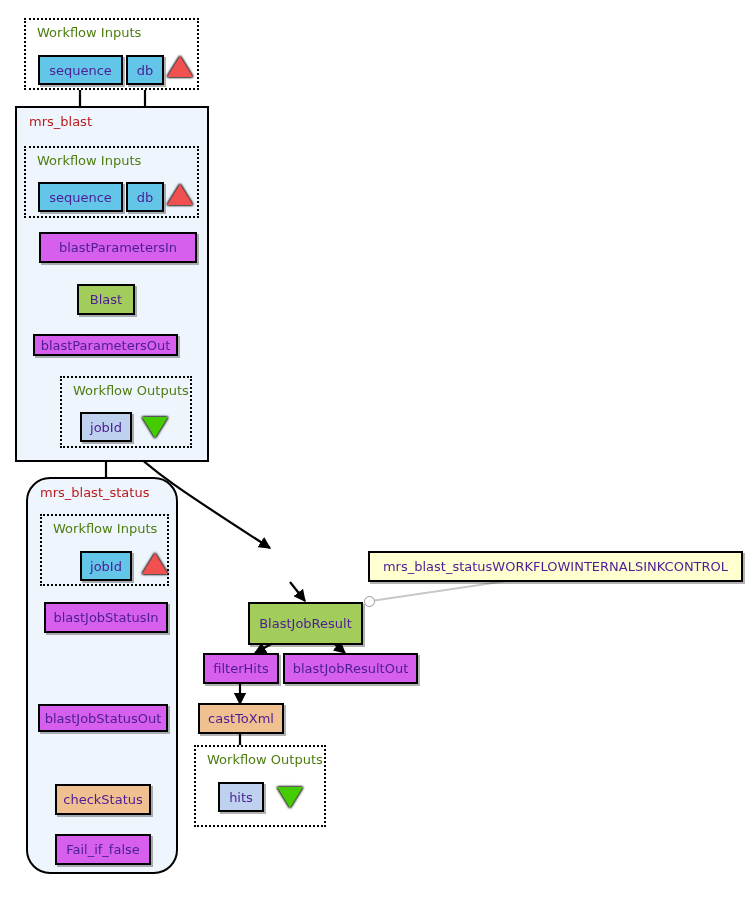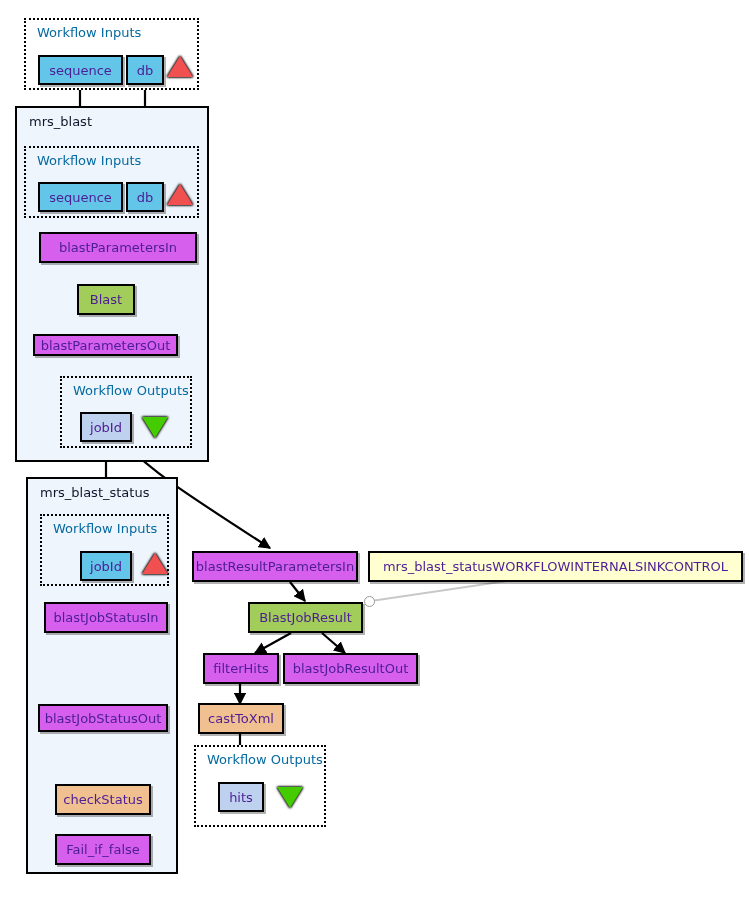--- a/index.html
+++ b/index.html
@@ -31,36 +31,36 @@
     position: absolute;
     background: #eff5fd;
     border: 2px solid #000000;
     box-sizing: border-box;
   }
   .nested-wf-label {
     position: absolute;
     left: 12px;
     top: 6px;
     font-size: 13px;
-    color: #0f172a;
+    color: #b91c1c;
     white-space: nowrap;
   }
   .io-group {
     position: absolute;
     background: #eff5fd;
     border: 2px dotted #000000;
     box-sizing: border-box;
   }
   .io-group.on-white { background: #ffffff; }
   .io-group-label {
     position: absolute;
     left: 11px;
     top: 5px;
     font-size: 13px;
-    color: #0369a1;
+    color: #4d7c0f;
     white-space: nowrap;
   }
 
   
   .node {
     position: absolute;
     box-sizing: border-box;
     border: 2px solid #000000;
     display: flex;
     align-items: center;
@@ -203,21 +203,21 @@
   </div>
 
   <div class="io-group" style="left:60px; top:376px; width:132px; height:72px;">
     <span class="io-group-label">Workflow Outputs</span>
   </div>
   <div class="node outport" style="left:80px; top:412px; width:52px; height:30px;">
     <span>jobId</span>
   </div>
   <div class="tri tri-down" style="left:142px; top:417px;"></div>
 
-  <div class="nested-wf" style="left:26px; top:477px; width:152px; height:397px;">
+  <div class="nested-wf" style="left:26px; top:477px; width:152px; height:397px;border-radius:24px;">
     <span class="nested-wf-label">mrs_blast_status</span>
   </div>
 
   <div class="io-group" style="left:40px; top:514px; width:129px; height:72px;">
     <span class="io-group-label">Workflow Inputs</span>
   </div>
   <div class="node port" style="left:80px; top:551px; width:52px; height:30px;">
     <span>jobId</span>
   </div>
   <div class="tri tri-up" style="left:142px; top:553px;"></div>
@@ -228,29 +228,26 @@
   <div class="node merge" style="left:38px; top:704px; width:130px; height:28px;">
     <span>blastJobStatusOut</span>
   </div>
   <div class="node local" style="left:55px; top:784px; width:96px; height:31px;">
     <span>checkStatus</span>
   </div>
   <div class="node merge" style="left:55px; top:834px; width:96px; height:31px;">
     <span>Fail_if_false</span>
   </div>
 
-  <div class="node merge" style="left:192px; top:551px; width:166px; height:31px;">
-    <span>blastResultParametersIn</span>
-  </div>
 
   <div class="node sink" style="left:368px; top:551px; width:375px; height:31px;">
     <span>mrs_blast_statusWORKFLOWINTERNALSINKCONTROL</span>
   </div>
 
-  <div class="node proc" style="left:248px; top:602px; width:115px; height:31px;text-align:right;">
+  <div class="node proc" style="left:248px; top:602px; width:115px; height:43px;text-align:right;">
     <span>BlastJobResult</span>
   </div>
   <div class="ctrl-port" style="left:364px; top:596px;"></div>
 
   <div class="node merge" style="left:203px; top:653px; width:76px; height:31px;">
     <span>filterHits</span>
   </div>
   <div class="node merge" style="left:283px; top:653px; width:135px; height:31px;">
     <span>blastJobResultOut</span>
   </div>

